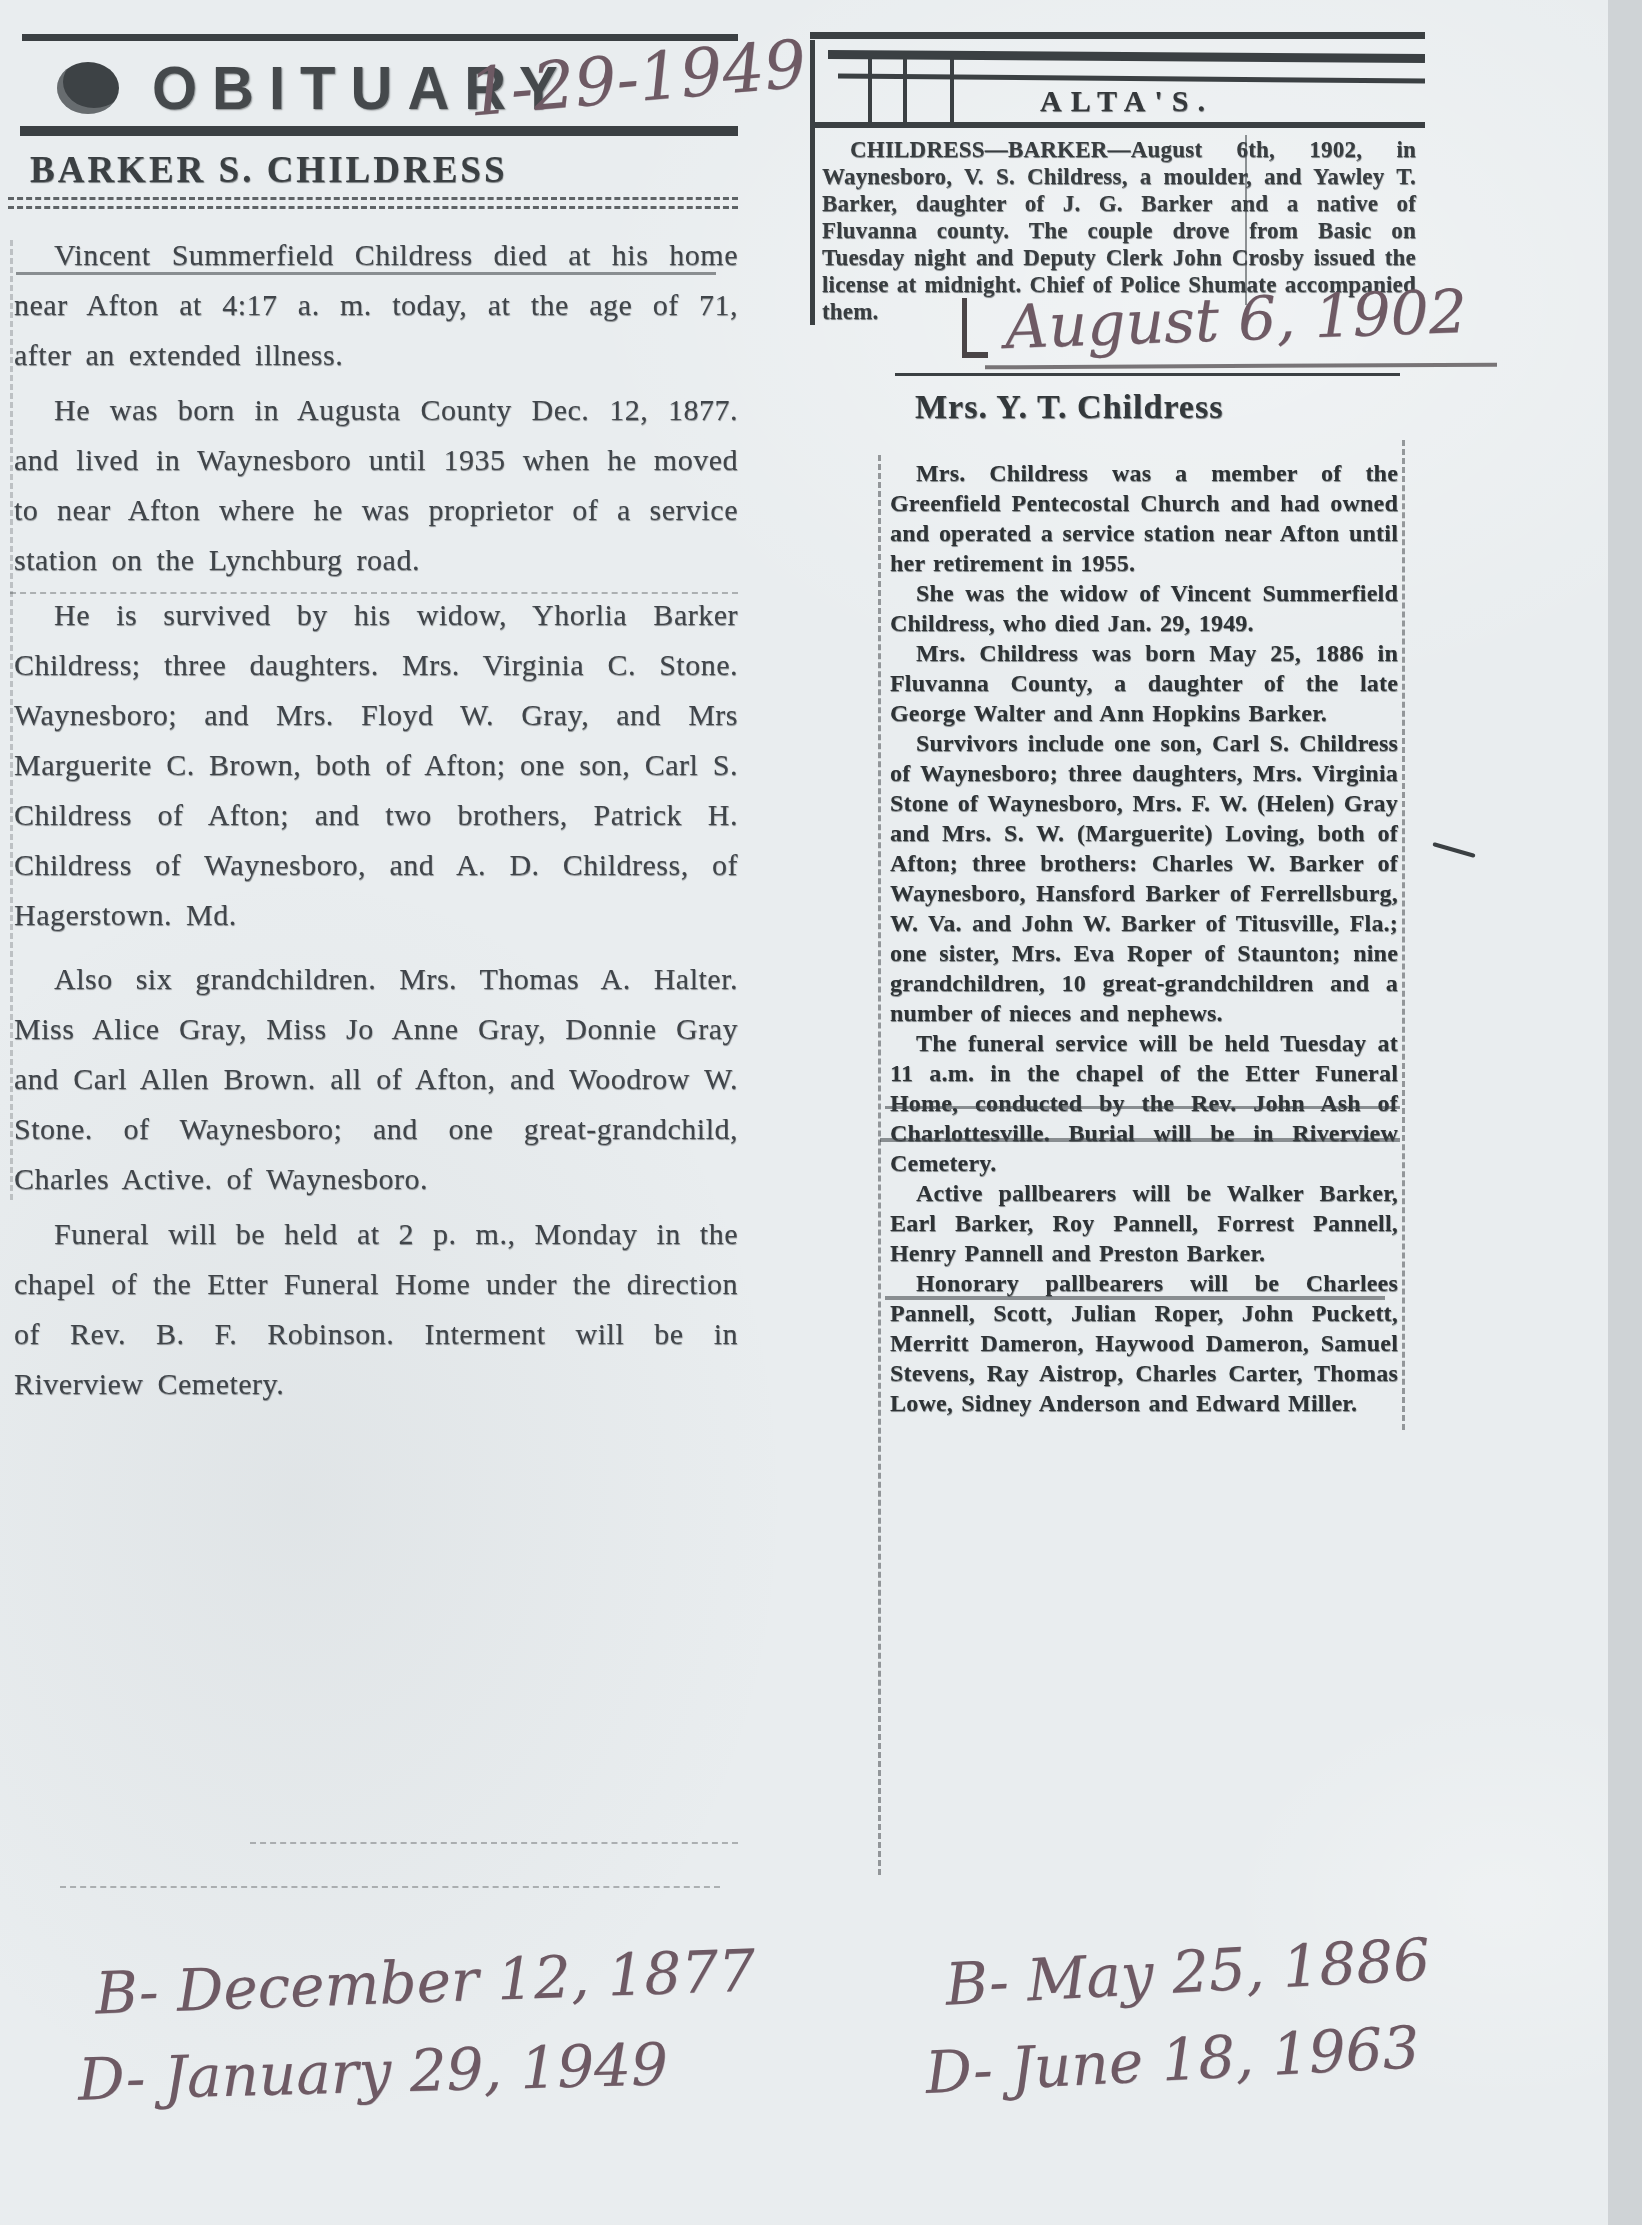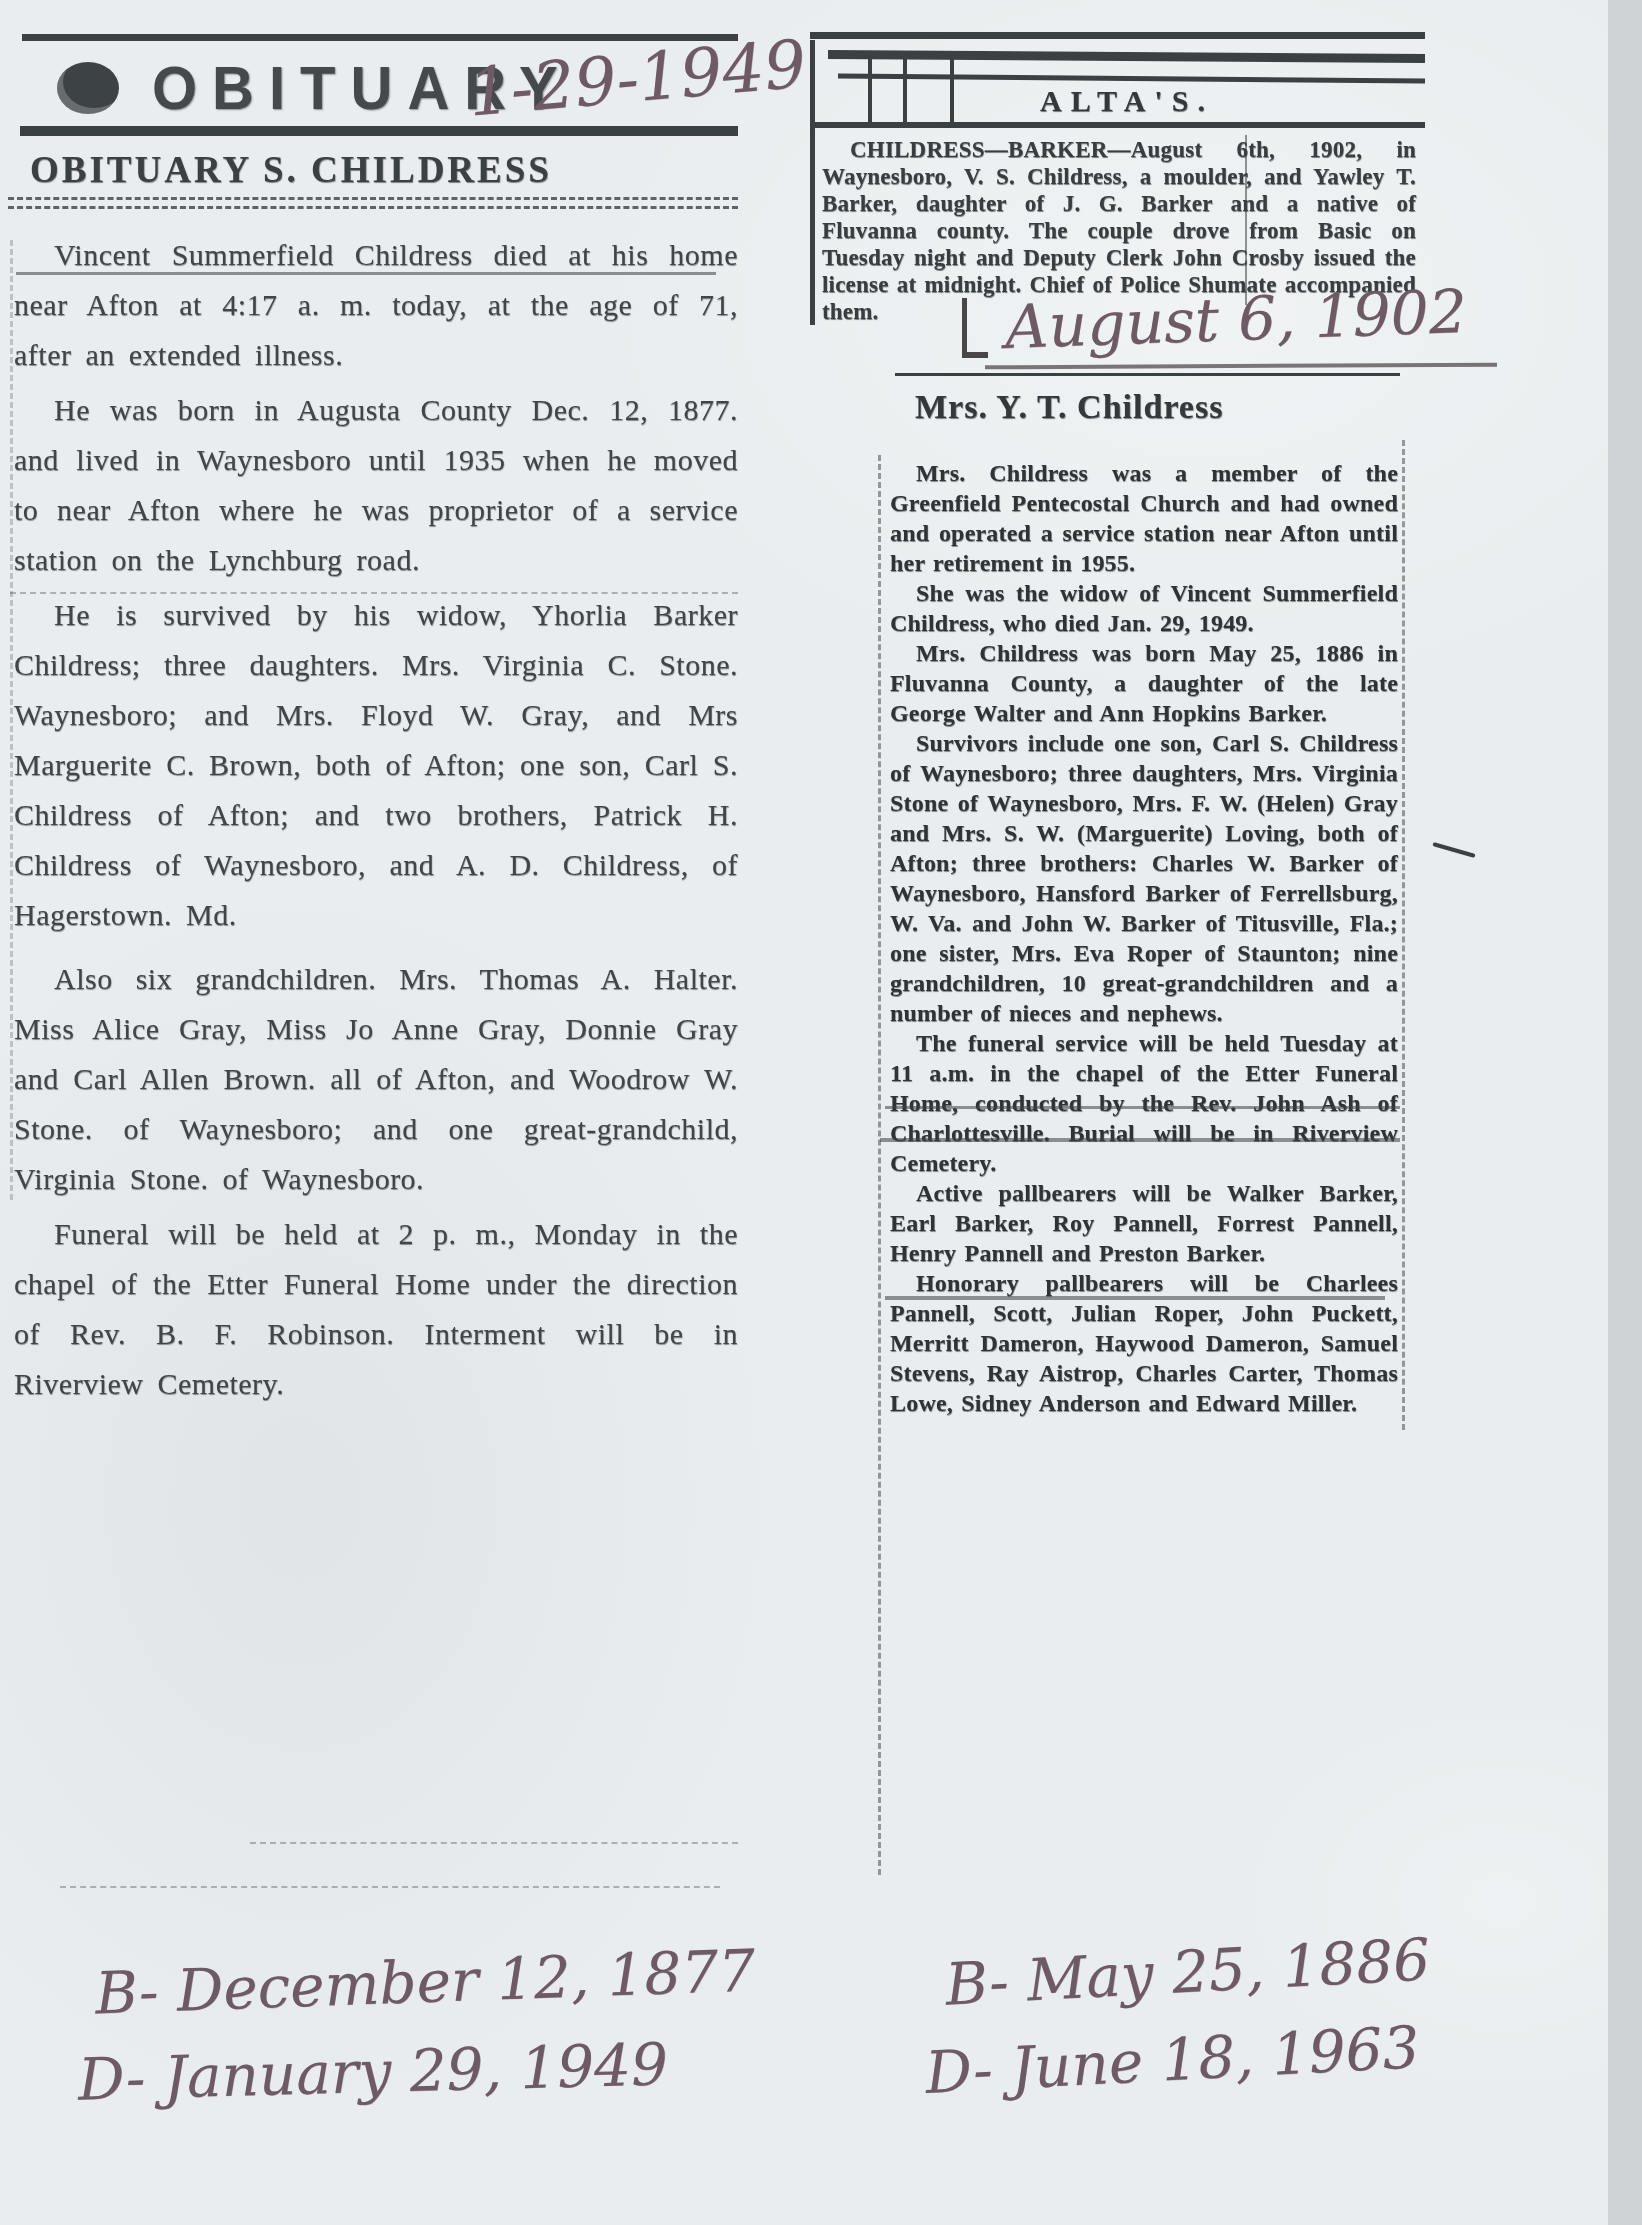--- a/index.html
+++ b/index.html
@@ -64,29 +64,29 @@
 <body>
 
 <div class="page">
 
   <div class="bar" style="left:22px; top:34px; width:716px; height:7px;"></div>
   <div class="dot-stamp" style="left:57px; top:62px; width:62px; height:52px;"></div>
   <div class="abs stamp-text" style="left:152px; top:54px;">OBITUARY</div>
   <div class="abs hw" style="left:468px; top:40px; font-size:66px; transform:rotate(-5deg);">1-29-1949</div>
   <div class="bar" style="left:20px; top:126px; width:718px; height:10px;"></div>
 
-  <div class="abs np-left-title" style="left:30px; top:148px;">OBITUARY S. CHILDRESS</div>
+  <div class="abs np-left-title" style="left:30px; top:148px;">BARKER S. CHILDRESS</div>
   <div class="dashed-h" style="left:8px; top:197px; width:730px;"></div>
   <div class="dashed-h" style="left:8px; top:206px; width:730px;"></div>
 
   <div class="abs np-left-body" style="left:14px; top:230px; width:724px;">
     <p>Vincent Summerfield Childress died at his home near Afton at 4:17 a. m. today, at the age of 71, after an extended illness.</p>
     <p>He was born in Augusta County Dec. 12, 1877. and lived in Waynesboro until 1935 when he moved to near Afton where he was proprietor of a service station on the Lynchburg road.</p>
     <p>He is survived by his widow, Yhorlia Barker Childress; three daughters. Mrs. Virginia C. Stone. Waynesboro; and Mrs. Floyd W. Gray, and Mrs Marguerite C. Brown, both of Afton; one son, Carl S. Childress of Afton; and two brothers, Patrick H. Childress of Waynesboro, and A. D. Childress, of Hagerstown. Md.</p>
-    <p style="margin-top:14px;">Also six grandchildren. Mrs. Thomas A. Halter. Miss Alice Gray, Miss Jo Anne Gray, Donnie Gray and Carl Allen Brown. all of Afton, and Woodrow W. Stone. of Waynesboro; and one great-grandchild, Virginia Stone. of Waynesboro.</p>
+    <p style="margin-top:14px;">Also six grandchildren. Mrs. Thomas A. Halter. Miss Alice Gray, Miss Jo Anne Gray, Donnie Gray and Carl Allen Brown. all of Afton, and Woodrow W. Stone. of Waynesboro; and one great-grandchild, Charles Active. of Waynesboro.</p>
     <p>Funeral will be held at 2 p. m., Monday in the chapel of the Etter Funeral Home under the direction of Rev. B. F. Robinson. Interment will be in Riverview Cemetery.</p>
   </div>
 
   <div class="bar soft" style="left:16px; top:272px; width:700px; height:3px;"></div>
   <div class="dashed-h faint" style="left:10px; top:592px; width:728px;"></div>
   <div class="dashed-h faint" style="left:250px; top:1842px; width:488px;"></div>
   <div class="dashed-h faint" style="left:60px; top:1886px; width:660px;"></div>
   <div class="dashed-v" style="left:10px; top:240px; height:960px; border-left-color:rgba(59,64,67,.25);"></div>
 
   <div class="abs hw" style="left:95px; top:1948px; font-size:58px; transform:rotate(-2deg);">B-  December 12, 1877</div>

